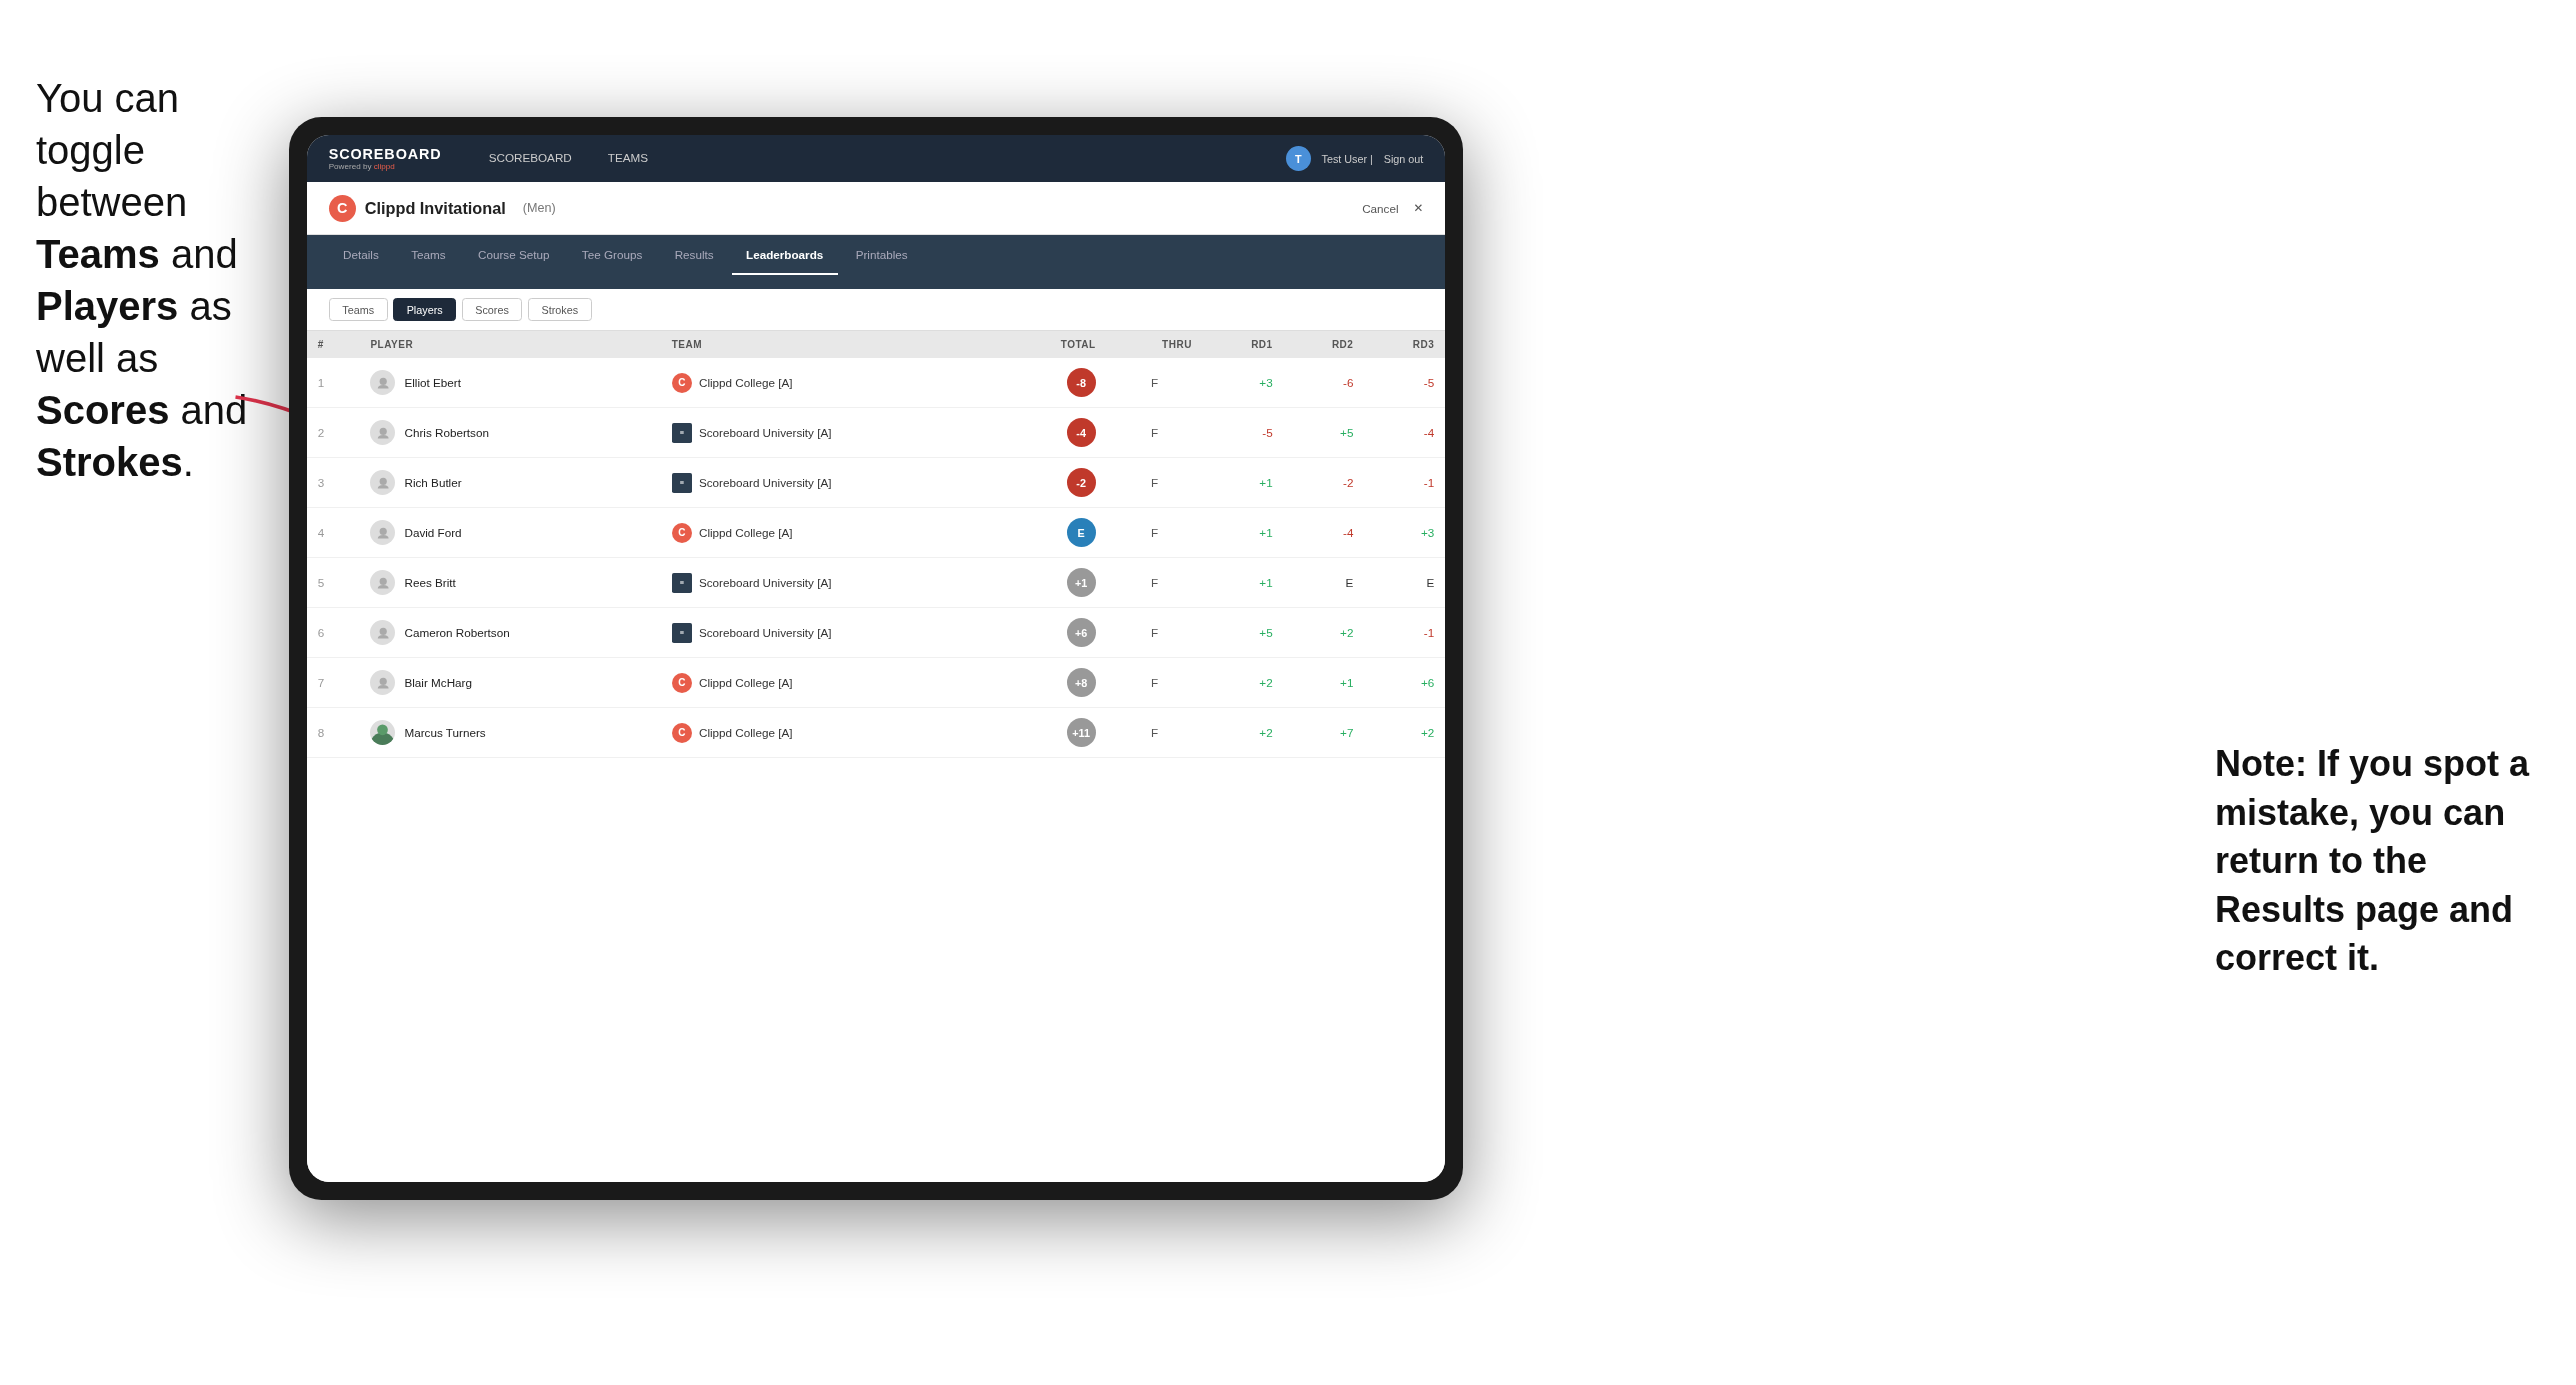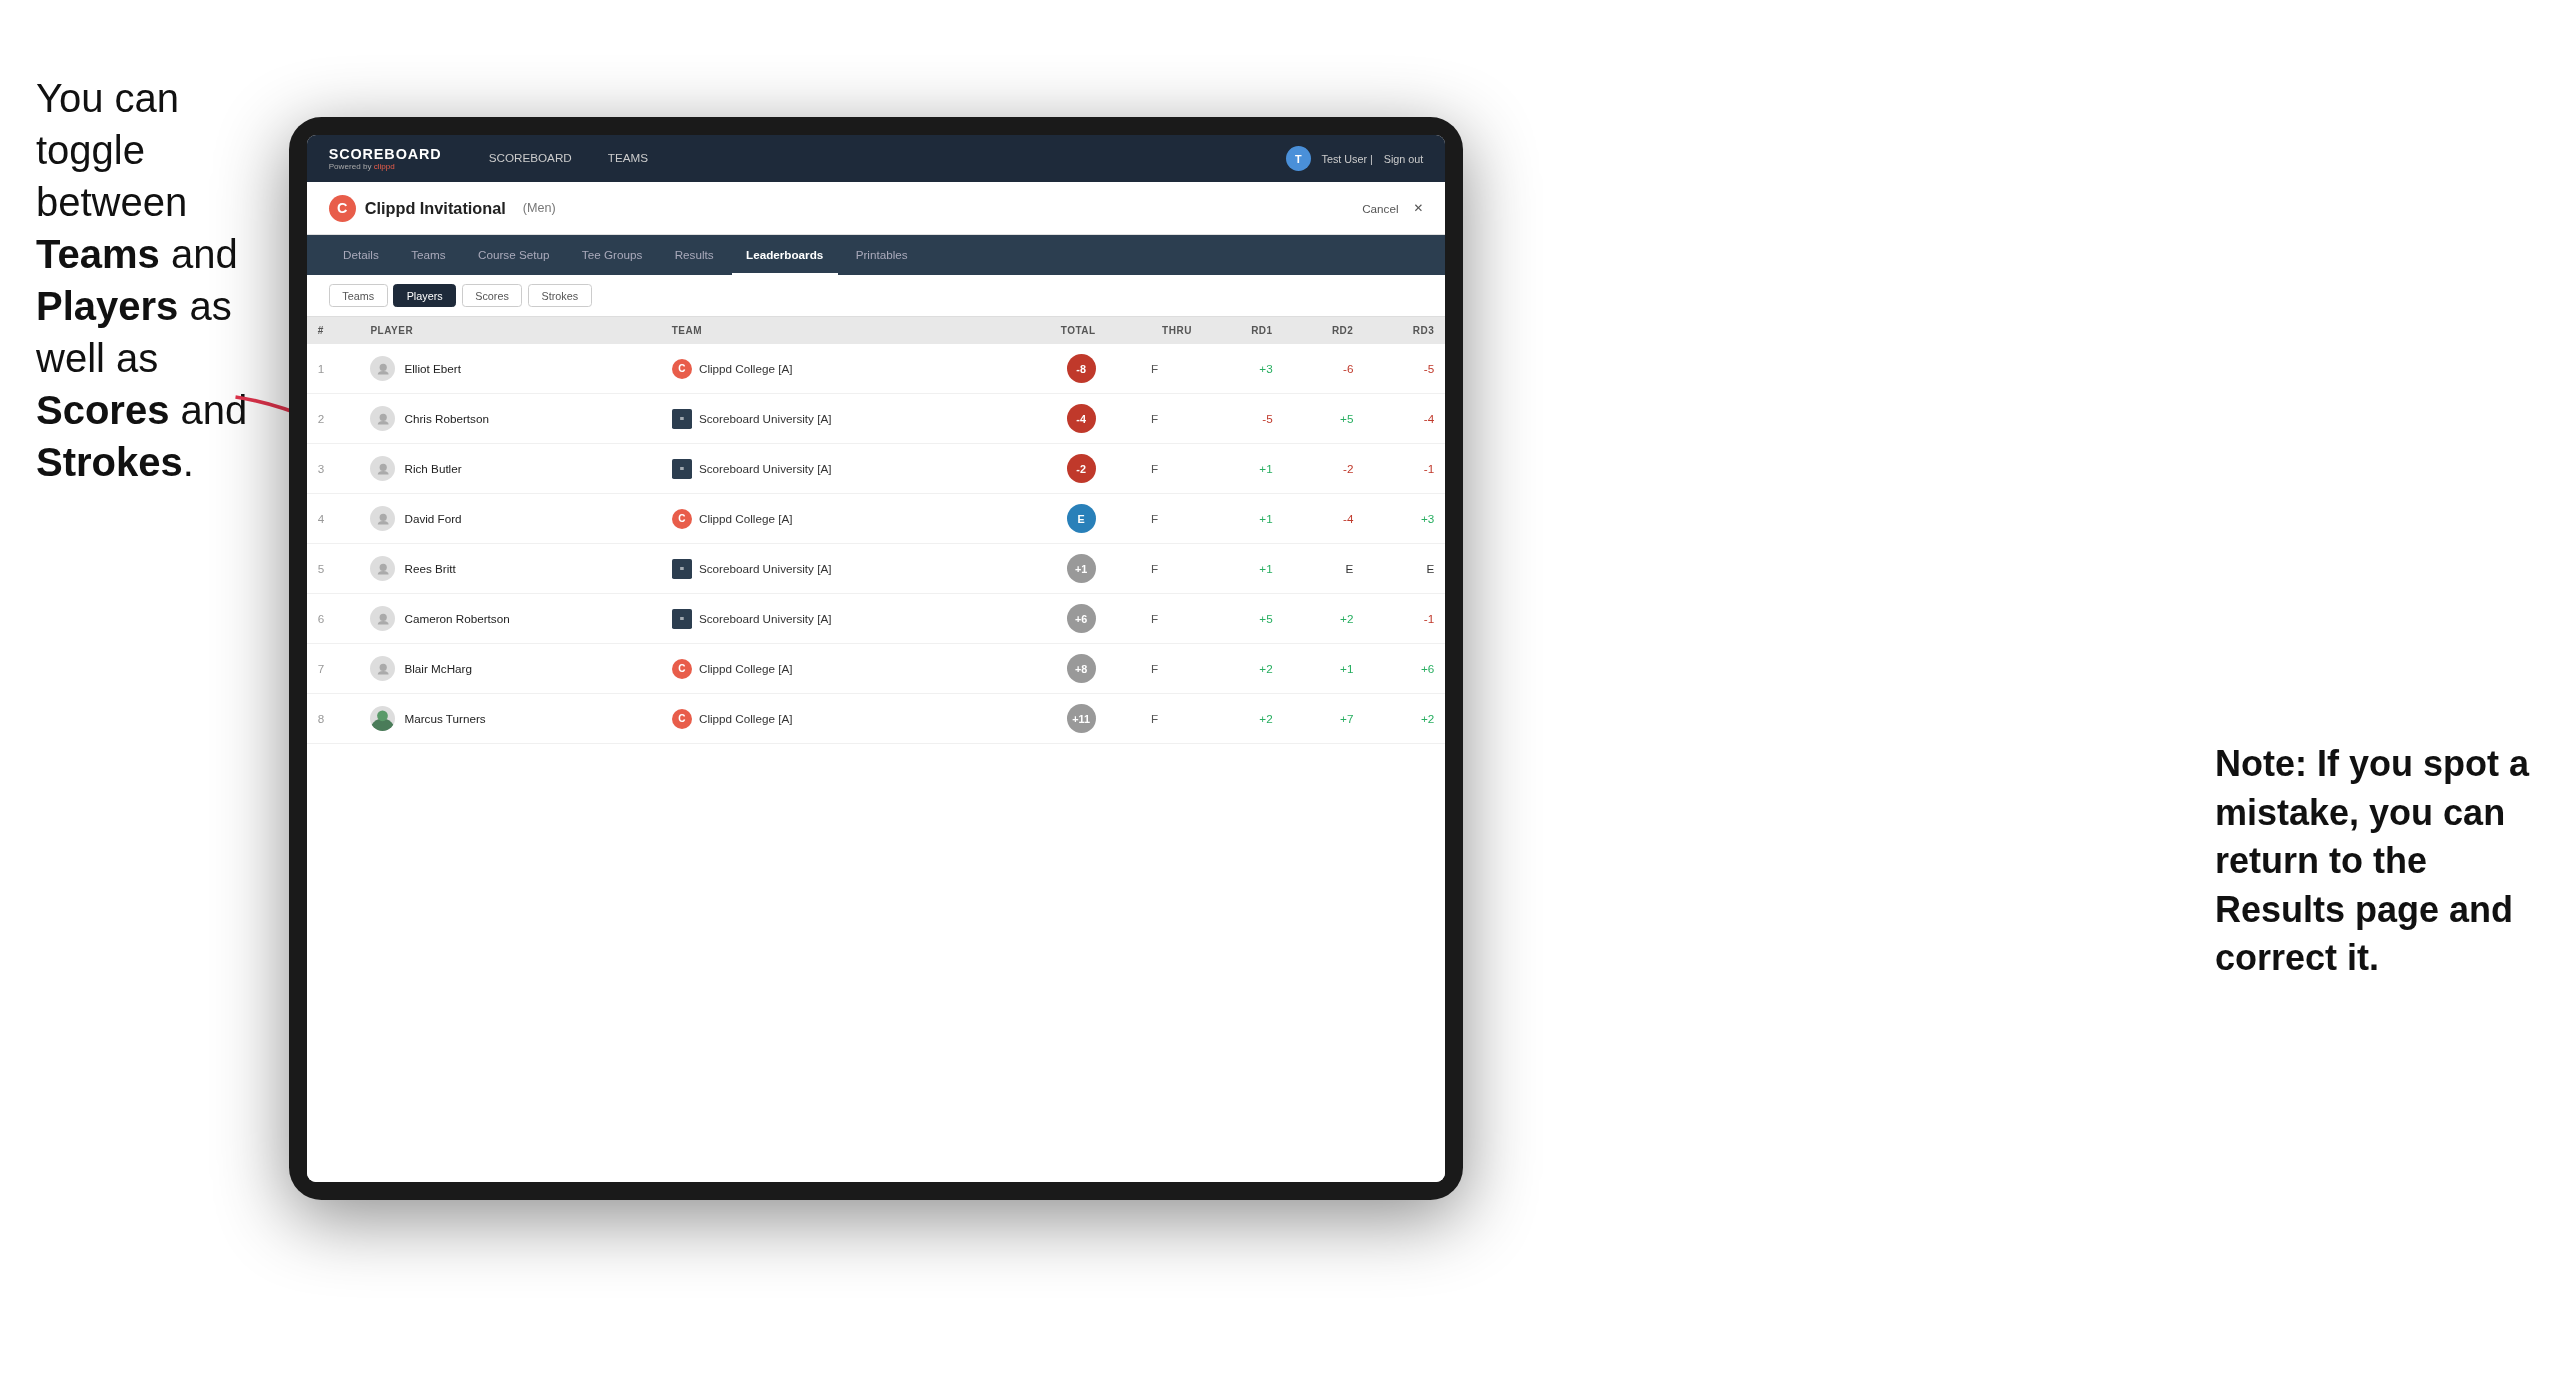--- a/index.html
+++ b/index.html
@@ -46,21 +46,21 @@
       height: 1083px;  
       background: #1a1a1a;
       border-radius: 32.5px;
       padding: 18px;
       box-shadow: 0 18px 72px rgba(0,0,0,0.45);
     }
     .tablet-screen {
       width: 100%;
       height: 100%;
       background: #f4f4f4;
-      border-radius: 9px;
+      border-radius: 22px;
       overflow: hidden;
       display: flex;
       flex-direction: column;
     }
 
     
     .top-nav {
       background: #1e2a3a;
       display: flex;
       align-items: center;
@@ -171,21 +171,21 @@
       display: flex;
       align-items: center;
       gap: 15px;
     }
 
     
     .sub-nav {
       background: #2c3e50;
       display: flex;
       padding: 0 21.7px;
-      height: 40px;
+      height: 54px;
       flex-shrink: 0;
       gap: 3.6px;
     }
     .sub-tab {
       color: #aab;
       font-size: 11.7px;
       padding: 0 14.4px;
       height: 40px;
       display: flex;
       align-items: center;

